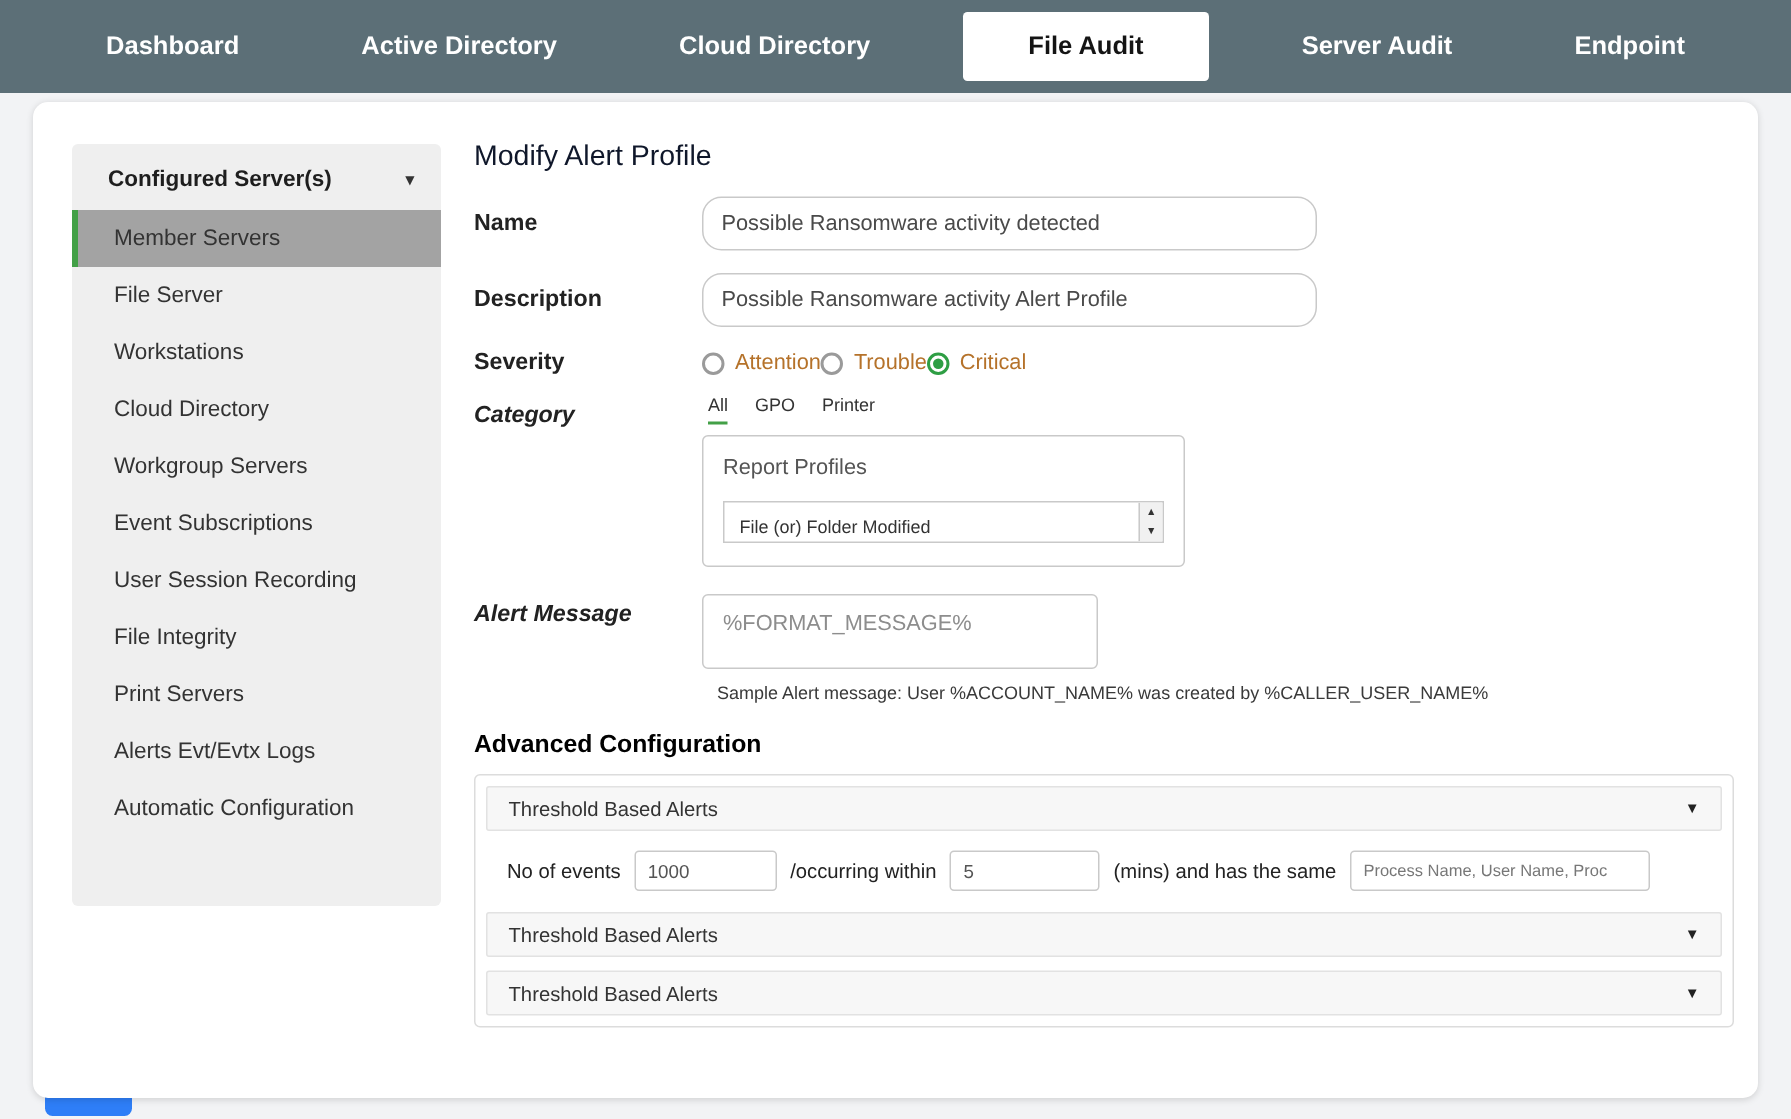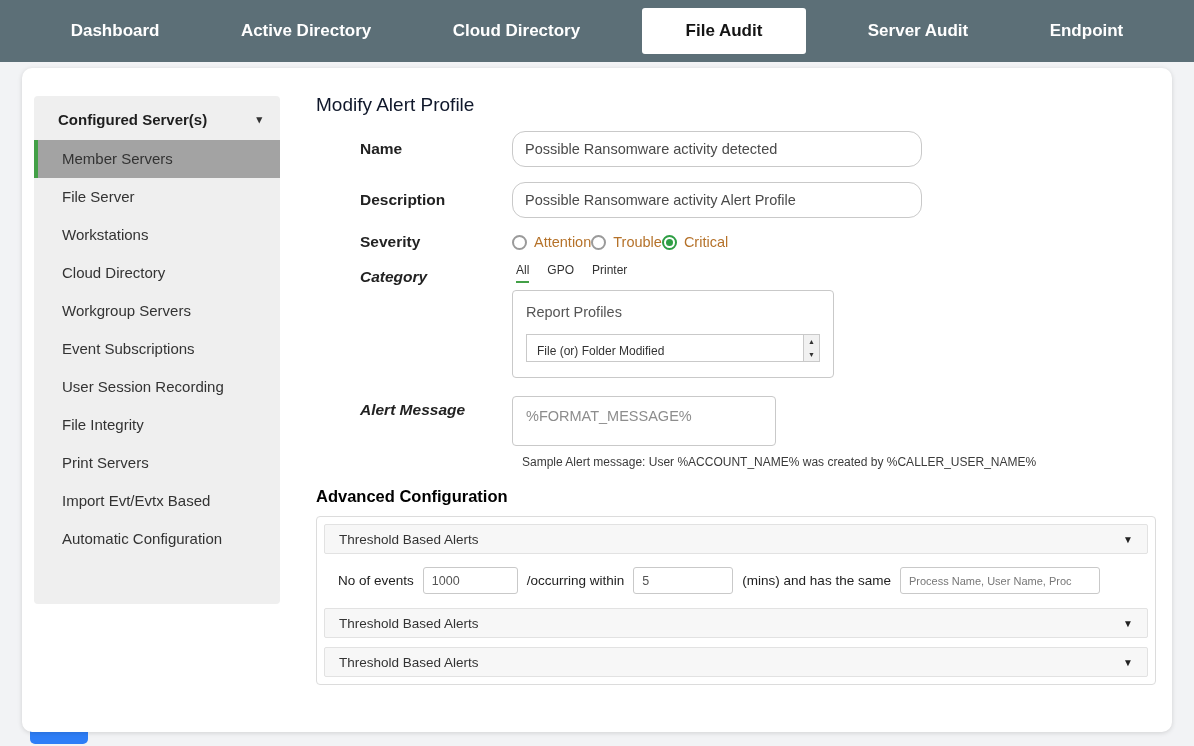--- a/index.html
+++ b/index.html
@@ -42,21 +42,21 @@
     width: 1150px; height: 664px;
     background: #ffffff;
     border-radius: 10px;
     box-shadow: 0 1px 5px rgba(0,0,0,0.14);
     z-index: 1;
   }
 
   
   .sidebar {
     position: absolute;
-    left: 12px; top: 28px;
+    left: 26px; top: 28px;
     width: 246px; height: 508px;
     background: #efefef;
     border-radius: 4px;
     overflow: hidden;
   }
   .sidebar-header {
     display: flex;
     align-items: center;
     justify-content: space-between;
     padding: 15px 18px 12px 24px;
@@ -86,21 +86,21 @@
     position: absolute;
     left: 294px; top: 26px;
     width: 840px;
   }
   .page-title {
     font-size: 19px;
     font-weight: normal;
     color: #0f172a;
     margin-bottom: 15px;
   }
-  .row { display: flex; align-items: center; margin-bottom: 15px; margin-left: 44px; }
+  .row { display: flex; align-items: center; margin-bottom: 15px; }
   .row.top { align-items: flex-start; }
   .lbl {
     width: 152px;
     font-size: 15.5px;
     font-weight: bold;
     color: #222;
     flex-shrink: 0;
   }
   .row.top .lbl { padding-top: 5px; font-style: italic; }
   .text-input {
@@ -273,21 +273,21 @@
     </div>
     <div class="sidebar-item selected">Member Servers</div>
     <div class="sidebar-item">File Server</div>
     <div class="sidebar-item">Workstations</div>
     <div class="sidebar-item">Cloud Directory</div>
     <div class="sidebar-item">Workgroup Servers</div>
     <div class="sidebar-item">Event Subscriptions</div>
     <div class="sidebar-item">User Session Recording</div>
     <div class="sidebar-item">File Integrity</div>
     <div class="sidebar-item">Print Servers</div>
-    <div class="sidebar-item">Import Evt/Evtx Based</div>
+    <div class="sidebar-item">Alerts Evt/Evtx Logs</div>
     <div class="sidebar-item">Automatic Configuration</div>
   </aside>
 
   <main class="main">
     <h1 class="page-title">Modify Alert Profile</h1>
 
     <div class="row">
       <span class="lbl">Name</span>
       <input class="text-input" type="text" value="Possible Ransomware activity detected" style="">
     </div>

